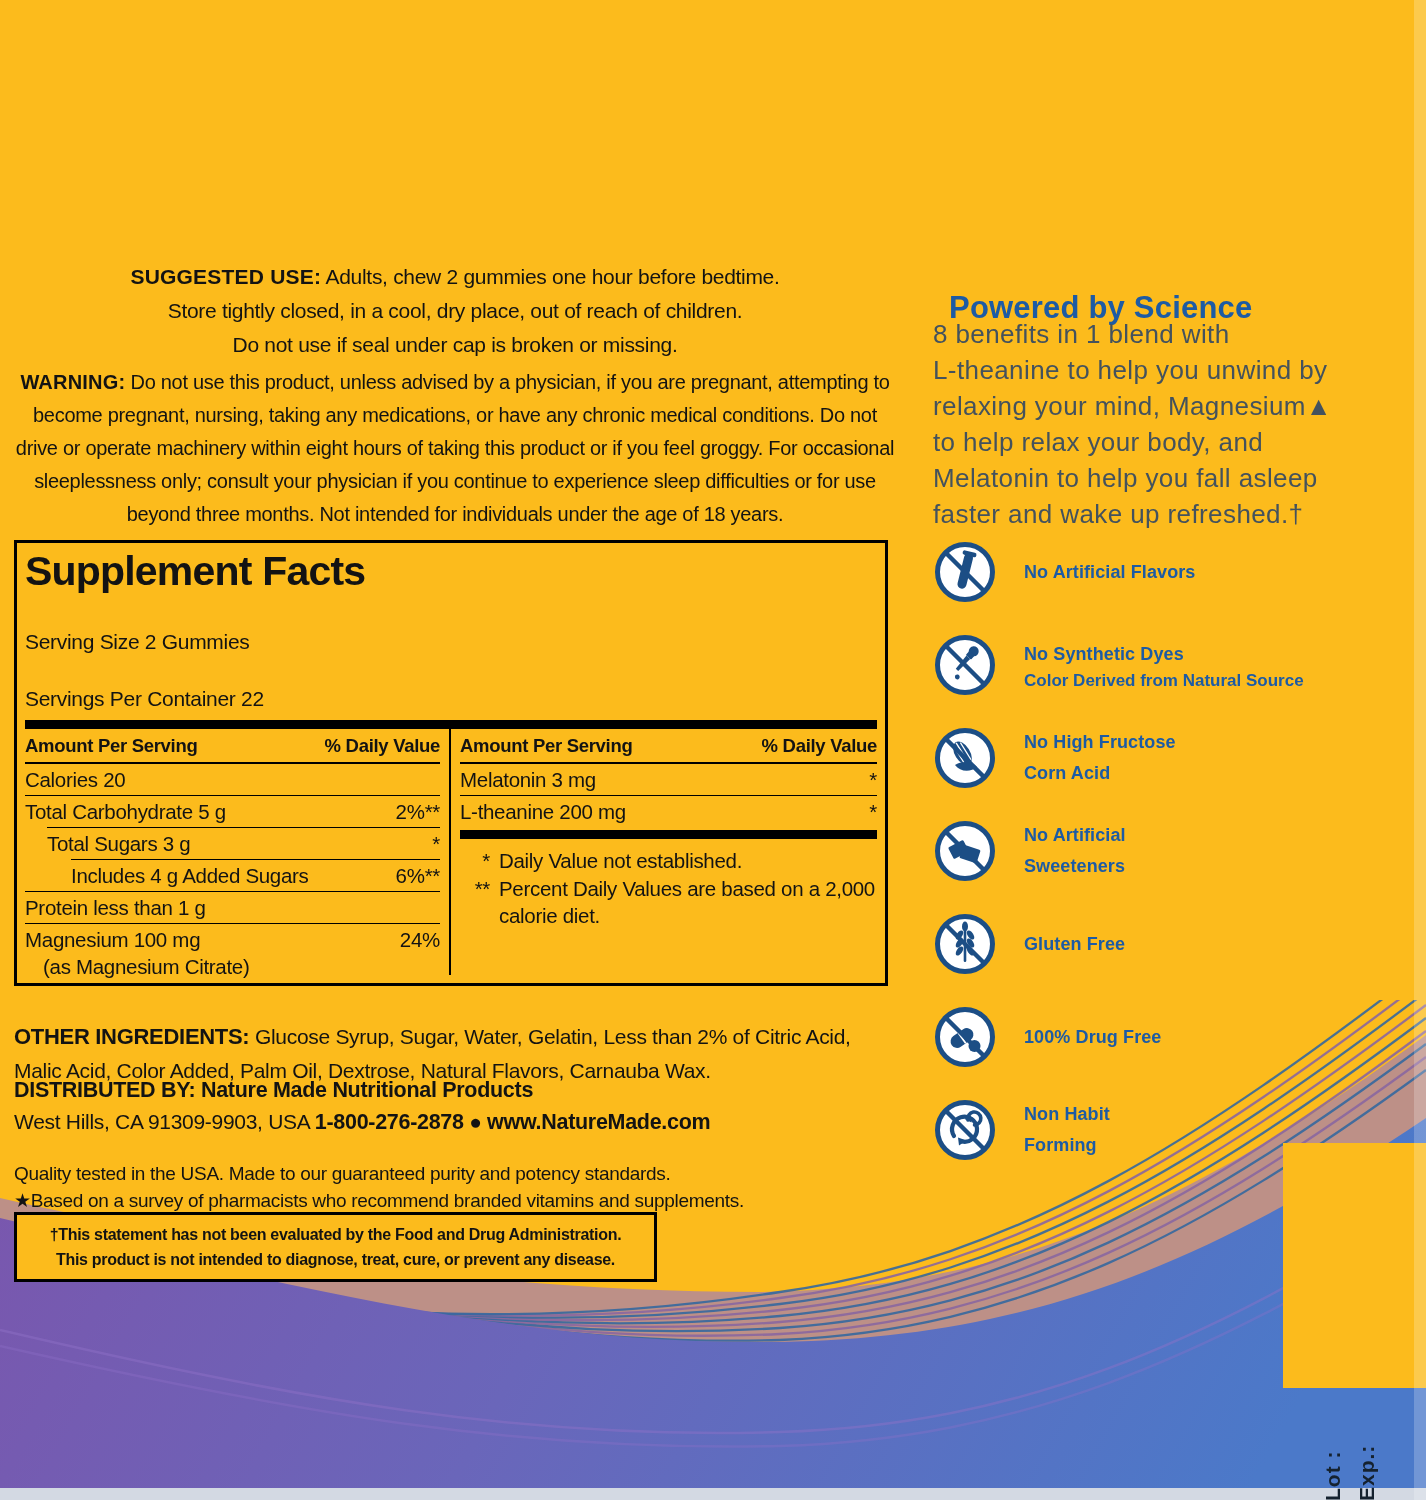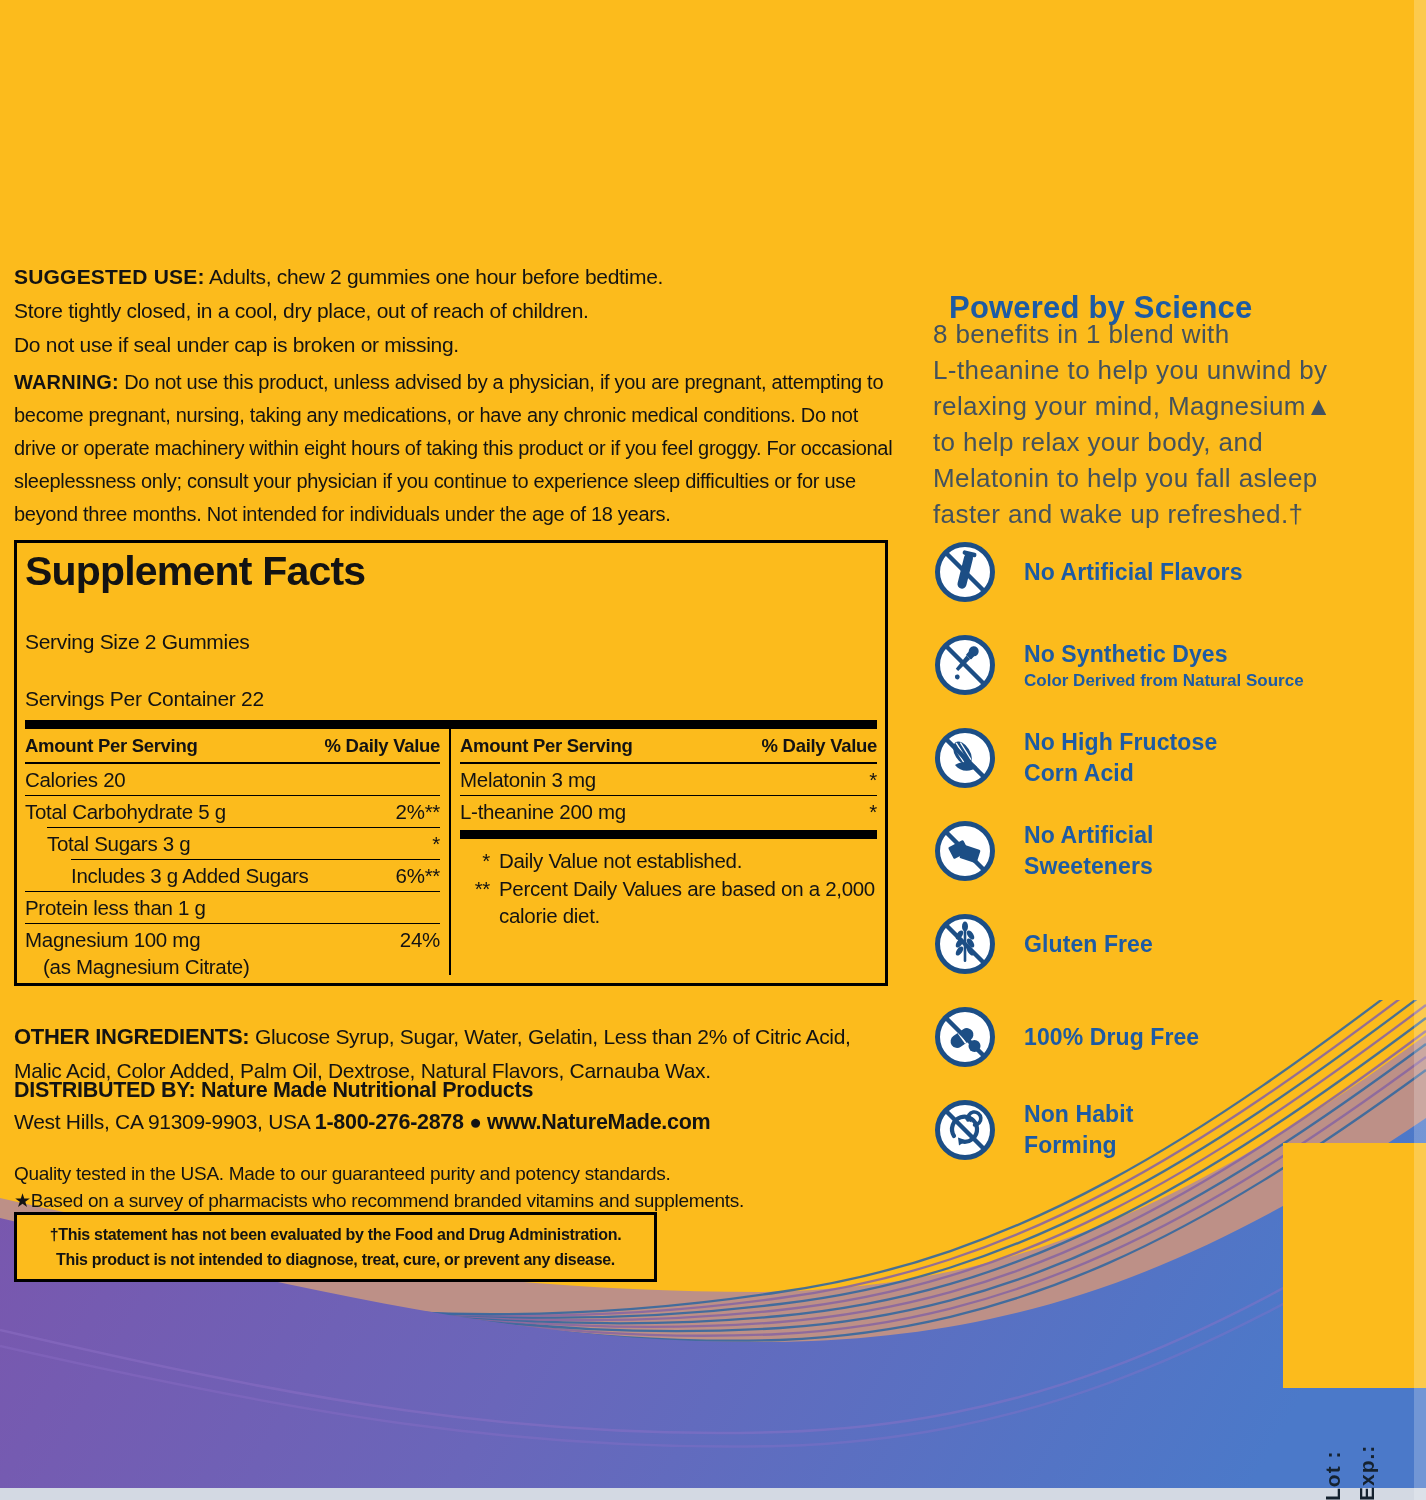--- a/index.html
+++ b/index.html
@@ -1,21 +1,21 @@
 <!DOCTYPE html>
 <html><head>
 <meta charset="utf-8">
 <style>
   html,body{margin:0;padding:0;background:#888;}
   .label{
     position:relative;width:1426px;height:1500px;background:#FCBB1C;
     overflow:hidden;color:#131313;font-family:"Liberation Sans",sans-serif;
   }
   
-  .usage{position:absolute;left:14px;top:264px;width:882px;letter-spacing:-0.3px;}
+  .usage{position:absolute;left:14px;top:264px;width:882px;letter-spacing:-0.3px;text-align:center;}
   .usage .line{margin:0 0 9px;font-size:21px;line-height:25px;}
   .usage b{letter-spacing:0.2px;}
   .warning{margin:7px 0 0;font-size:20px;line-height:33px;}
   
   .sf-panel{
     position:absolute;left:14px;top:540px;width:874px;height:446px;
     border:3px solid #000;box-sizing:border-box;background:transparent;
     display:flex;flex-direction:column;padding:2px 8px 8px;letter-spacing:-0.3px;justify-content:flex-end;
   }
   .sf-title{font-size:41px;font-weight:bold;letter-spacing:-0.8px;line-height:48px;margin:2px 0 4px;}
@@ -52,21 +52,21 @@
     text-align:center;font-size:16px;font-weight:bold;line-height:25px;letter-spacing:-0.3px;
   }
   
   .science-head{position:absolute;left:933px;top:264px;font-size:31px;font-weight:bold;
     color:#1D5BA4;letter-spacing:0.2px;margin-left:16px;}
   .science-body{position:absolute;left:933px;top:316px;font-size:26px;line-height:36px;
     color:#44525D;letter-spacing:0.4px;}
   .badges{position:absolute;left:933px;top:540px;}
   .badge{display:flex;align-items:center;min-height:64px;margin-bottom:29px;}
   .badge svg{width:64px;height:64px;margin-right:27px;flex:none;}
-  .badge-line{font-size:23px;font-weight:bold;color:#1D5BA4;line-height:31px;letter-spacing:0.1px;}
+  .badge-line{font-size:18px;font-weight:bold;color:#1D5BA4;line-height:31px;letter-spacing:0.1px;}
   .badge-sub{font-size:17px;font-weight:bold;color:#1D5BA4;line-height:21px;}
   
   .wave{position:absolute;left:0;top:1000px;width:1426px;height:500px;display:block;}
   .edge-strip{position:absolute;right:0;top:0;width:12px;height:1500px;background:rgba(255,255,255,0.22);}
   .lotexp{
     position:absolute;left:1316px;top:1383px;height:118px;
     writing-mode:vertical-rl;transform:rotate(180deg);
     color:#15222F;font-weight:bold;font-size:21px;letter-spacing:1px;
   }
   .lotexp div{line-height:34px;}
@@ -126,21 +126,21 @@
         </div>
         <div class="sf-row">
           <span>Total Carbohydrate  5 g</span>
           <span>2%**</span>
         </div>
         <div class="sf-row ind1">
           <span>Total Sugars  3 g</span>
           <span>*</span>
         </div>
         <div class="sf-row ind2">
-          <span>Includes 3 g Added Sugars</span>
+          <span>Includes 4 g Added Sugars</span>
           <span>6%**</span>
         </div>
         <div class="sf-row">
           <span>Protein less than 1 g</span>
           <span></span>
         </div>
         <div class="sf-row">
           <span>Magnesium 100 mg</span>
           <span>24%</span>
         </div>

